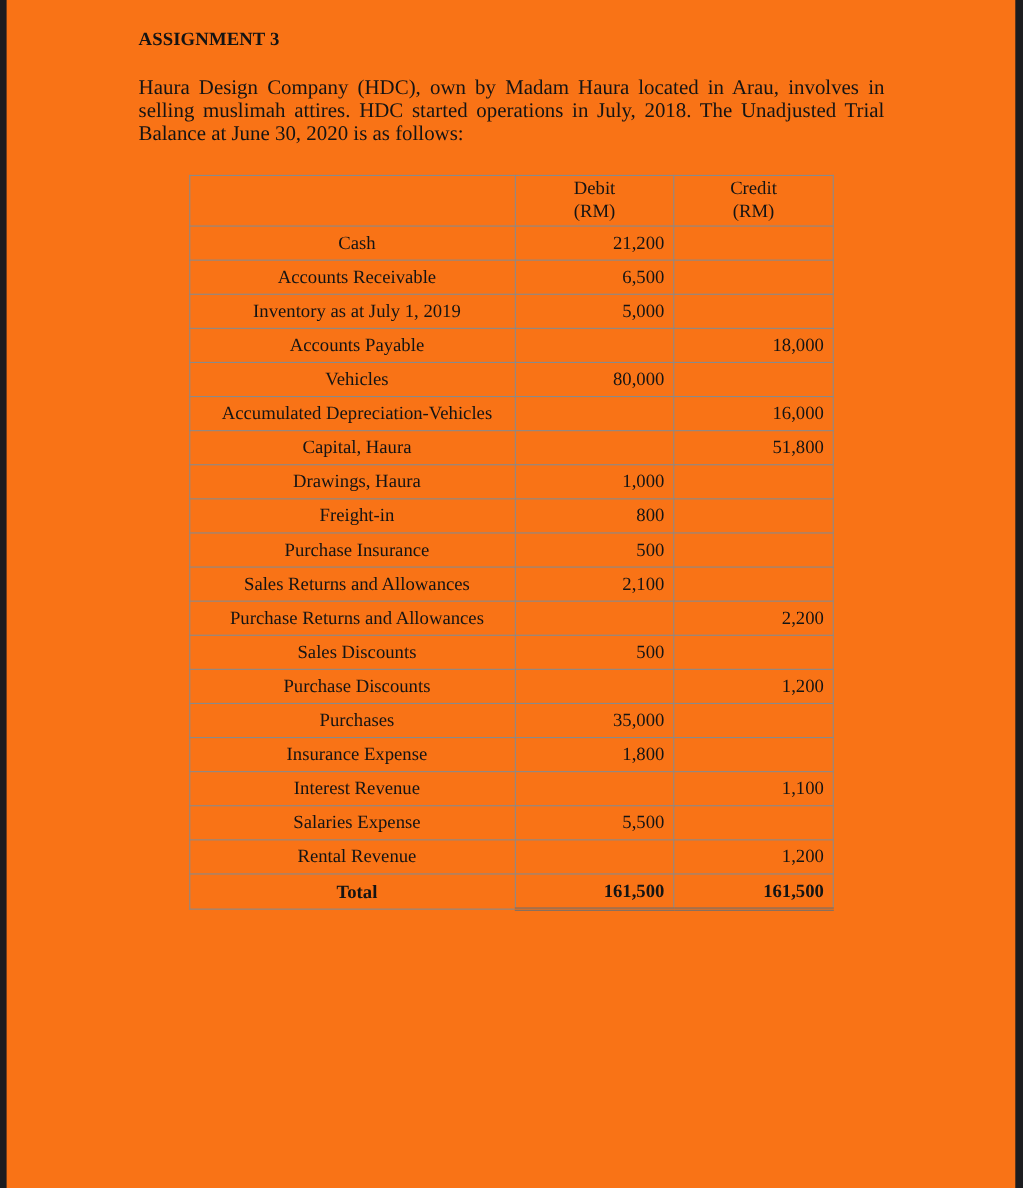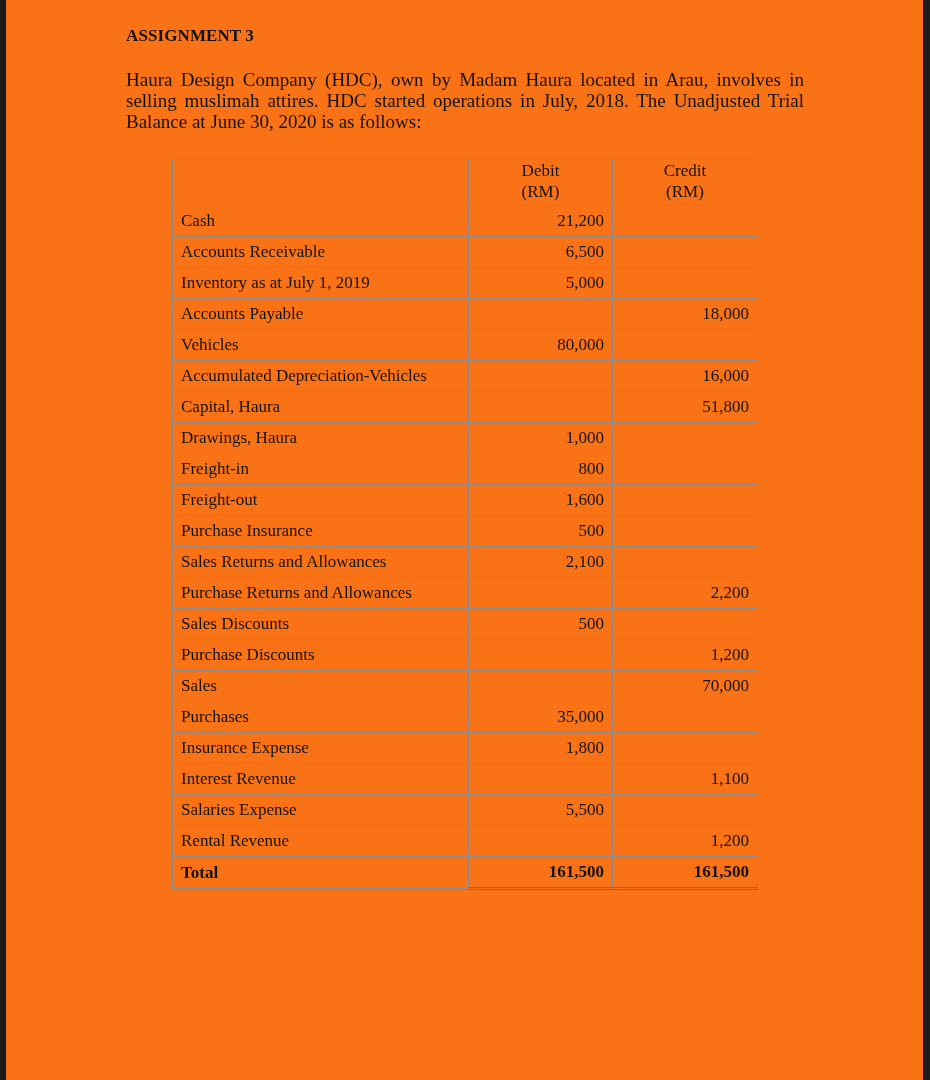--- a/index.html
+++ b/index.html
@@ -42,21 +42,21 @@
     .title-cell div { display: block; }
     .colhead {
       height: 45px; font-weight: normal; text-align: center;
       line-height: 21px; vertical-align: top;
     }
     .colhead div { display: block; }
     col.c1 { width: 296px; }
     col.c2 { width: 144px; }
     col.c3 { width: 145px; }
     tr.row td { height: 30px; vertical-align: middle; }
-    td.acct { padding-left: 8px !important; text-align: left; margin-left: 28px; }
+    td.acct { padding-left: 8px !important; text-align: center; margin-left: 28px; }
     td.num { text-align: right; padding-right: 8px !important; }
     td.num-cr { text-align: right; padding-right: 8px !important; }
     tr.total td { font-weight: bold; height: 30px; }
     tr.total td.num, tr.total td.num-cr {
       border-bottom: 3px double #6f6f6f;
     }
   </style>
 </head>
 <body>
 
@@ -123,25 +123,20 @@
           <td class="acct">Drawings, Haura</td>
           <td class="num">1,000</td>
           <td class="num-cr"></td>
         </tr>
         <tr class="row">
           <td class="acct">Freight-in</td>
           <td class="num">800</td>
           <td class="num-cr"></td>
         </tr>
         <tr class="row">
-          <td class="acct">Freight-out</td>
-          <td class="num">1,600</td>
-          <td class="num-cr"></td>
-        </tr>
-        <tr class="row">
           <td class="acct">Purchase Insurance</td>
           <td class="num">500</td>
           <td class="num-cr"></td>
         </tr>
         <tr class="row">
           <td class="acct">Sales Returns and Allowances</td>
           <td class="num">2,100</td>
           <td class="num-cr"></td>
         </tr>
         <tr class="row">
@@ -151,25 +146,20 @@
         </tr>
         <tr class="row">
           <td class="acct">Sales Discounts</td>
           <td class="num">500</td>
           <td class="num-cr"></td>
         </tr>
         <tr class="row">
           <td class="acct">Purchase Discounts</td>
           <td class="num"></td>
           <td class="num-cr">1,200</td>
-        </tr>
-        <tr class="row">
-          <td class="acct">Sales</td>
-          <td class="num"></td>
-          <td class="num-cr">70,000</td>
         </tr>
         <tr class="row">
           <td class="acct">Purchases</td>
           <td class="num">35,000</td>
           <td class="num-cr"></td>
         </tr>
         <tr class="row">
           <td class="acct">Insurance Expense</td>
           <td class="num">1,800</td>
           <td class="num-cr"></td>

